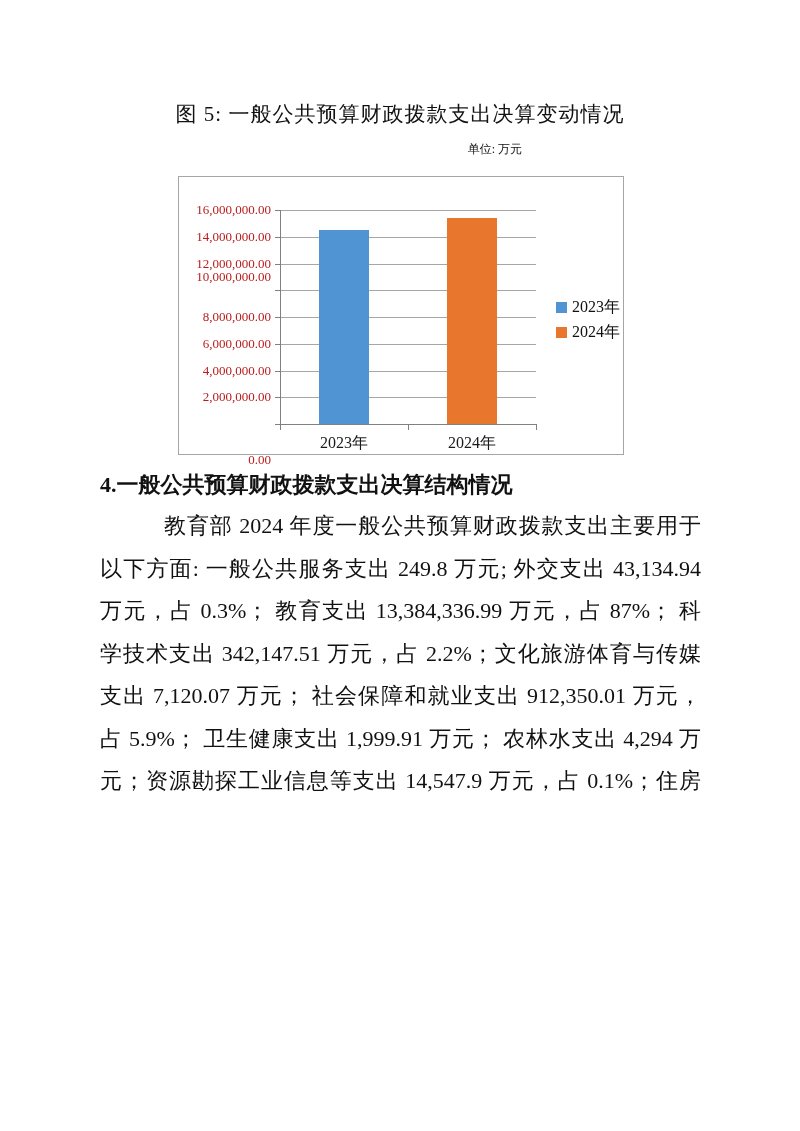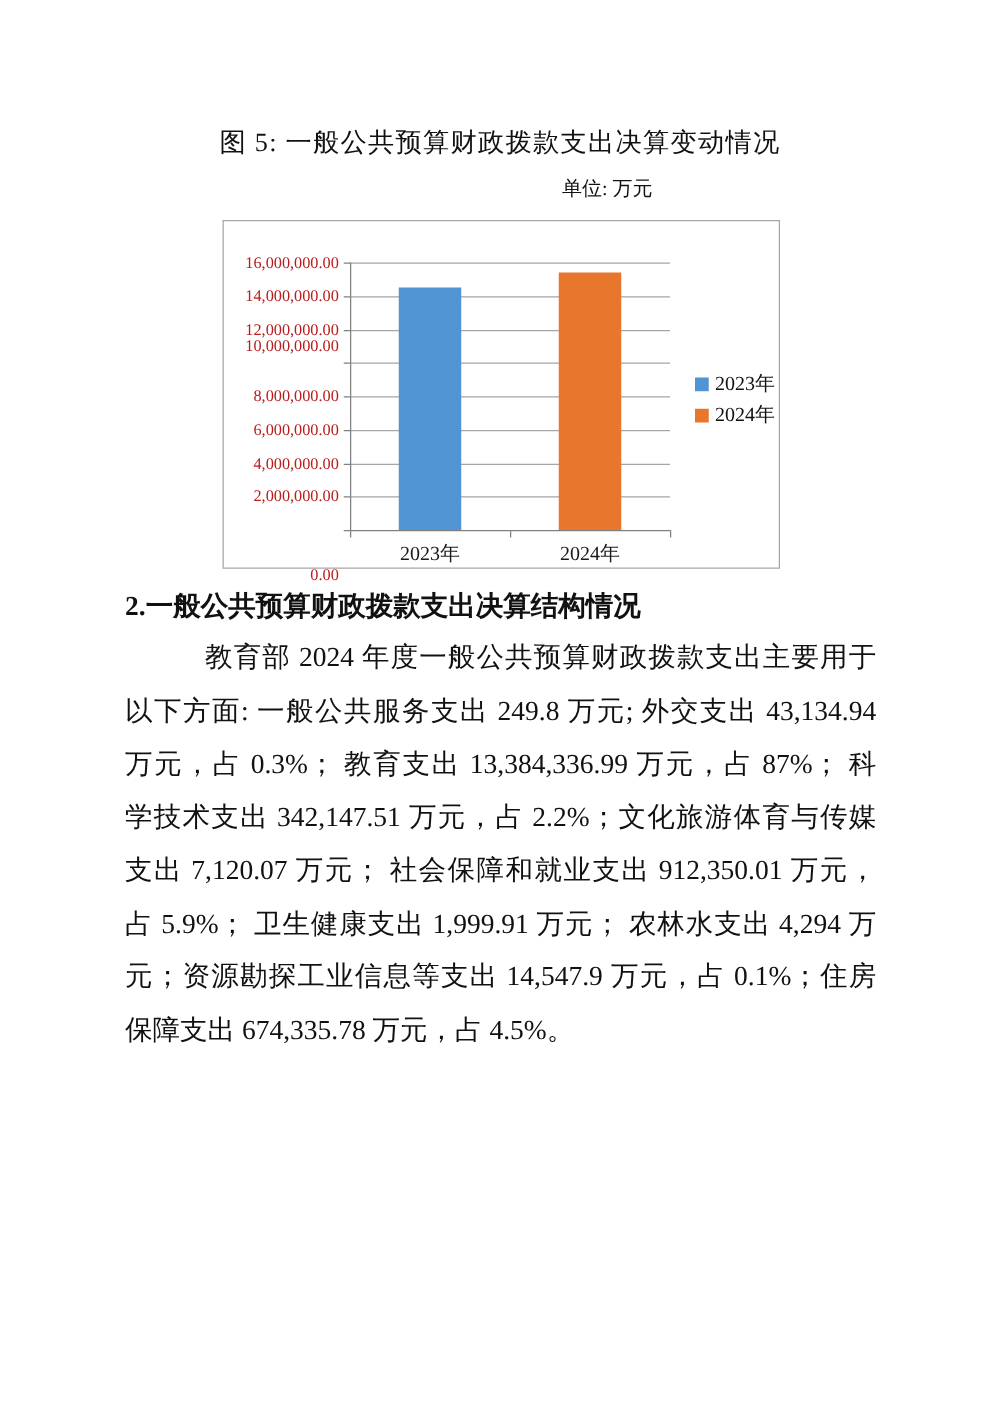--- a/index.html
+++ b/index.html
@@ -12,21 +12,21 @@
     overflow: hidden;
   }
   .page { position: absolute; left: 0; top: 0; width: 668px; height: 1131px; }
 
   .figure-title {
     position: absolute; left: 0; top: 100px; width: 800px;
     text-align: center; font-size: 21px; letter-spacing: 1px;
   }
   .unit-label {
     position: absolute; right: 146px; top: 141px;
-    font-size: 16px;
+    font-size: 12px;
   }
 
   
   .chart-frame {
     position: absolute; left: 178px; top: 176px;
     width: 446px; height: 279px;
     border: 1px solid #a6a6a6;
     background: #fff;
     box-sizing: border-box;
   }
@@ -121,27 +121,26 @@
           <span class="legend-swatch" style="background: rgb(80, 148, 212);"></span>
           <span class="legend-label">2023年</span>
         </div>
         <div class="legend-item">
           <span class="legend-swatch" style="background: rgb(232, 118, 44);"></span>
           <span class="legend-label">2024年</span>
         </div>
       </div>
     </div>
 
-  <div class="section-heading">2.一般公共预算财政拨款支出决算结构情况</div>
+  <div class="section-heading">4.一般公共预算财政拨款支出决算结构情况</div>
 
   <div class="body-paragraph">
     <div class="tline just first">教育部 2024 年度一般公共预算财政拨款支出主要用于</div>
     <div class="tline just">以下方面: 一般公共服务支出 249.8 万元; 外交支出 43,134.94</div>
     <div class="tline just">万元，占 0.3%； 教育支出 13,384,336.99 万元，占 87%； 科</div>
     <div class="tline just">学技术支出 342,147.51 万元，占 2.2%；文化旅游体育与传媒</div>
     <div class="tline just">支出 7,120.07 万元； 社会保障和就业支出 912,350.01 万元，</div>
     <div class="tline just">占 5.9%； 卫生健康支出 1,999.91 万元； 农林水支出 4,294 万</div>
     <div class="tline just">元；资源勘探工业信息等支出 14,547.9 万元，占 0.1%；住房</div>
-    <div class="tline last">保障支出 674,335.78 万元，占 4.5%。</div>
   </div>
 
 
 </div>
 
 </body></html>

